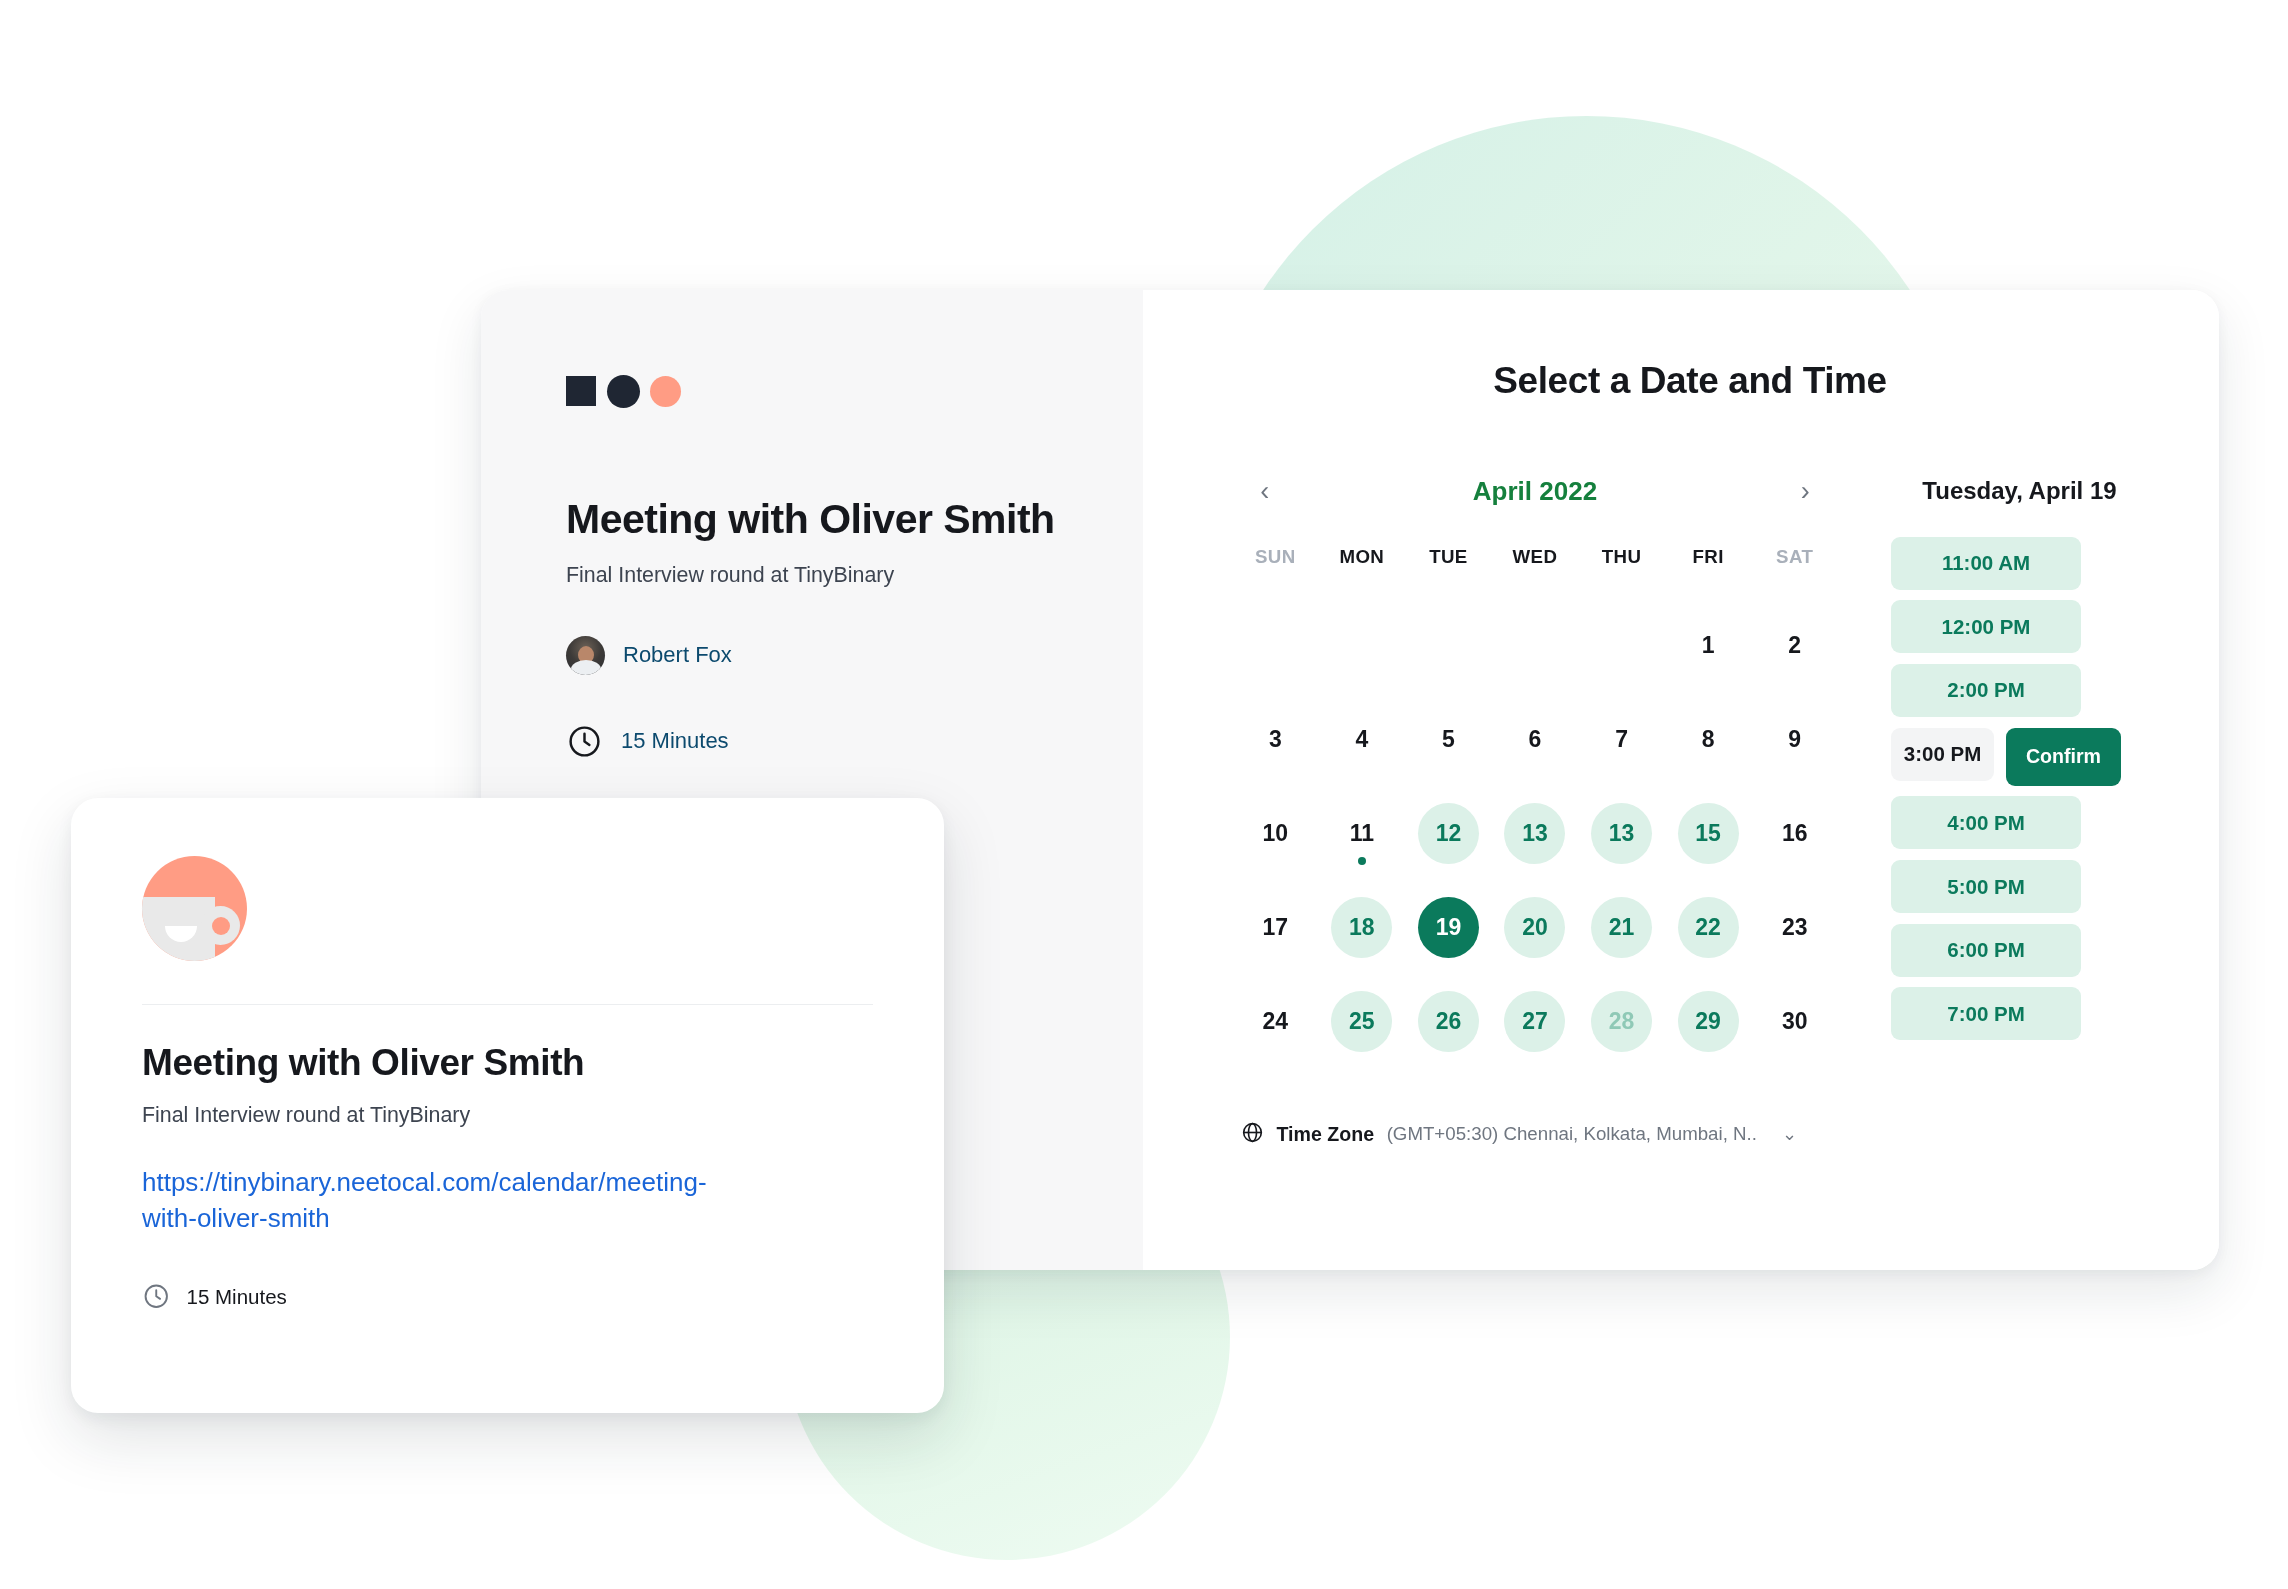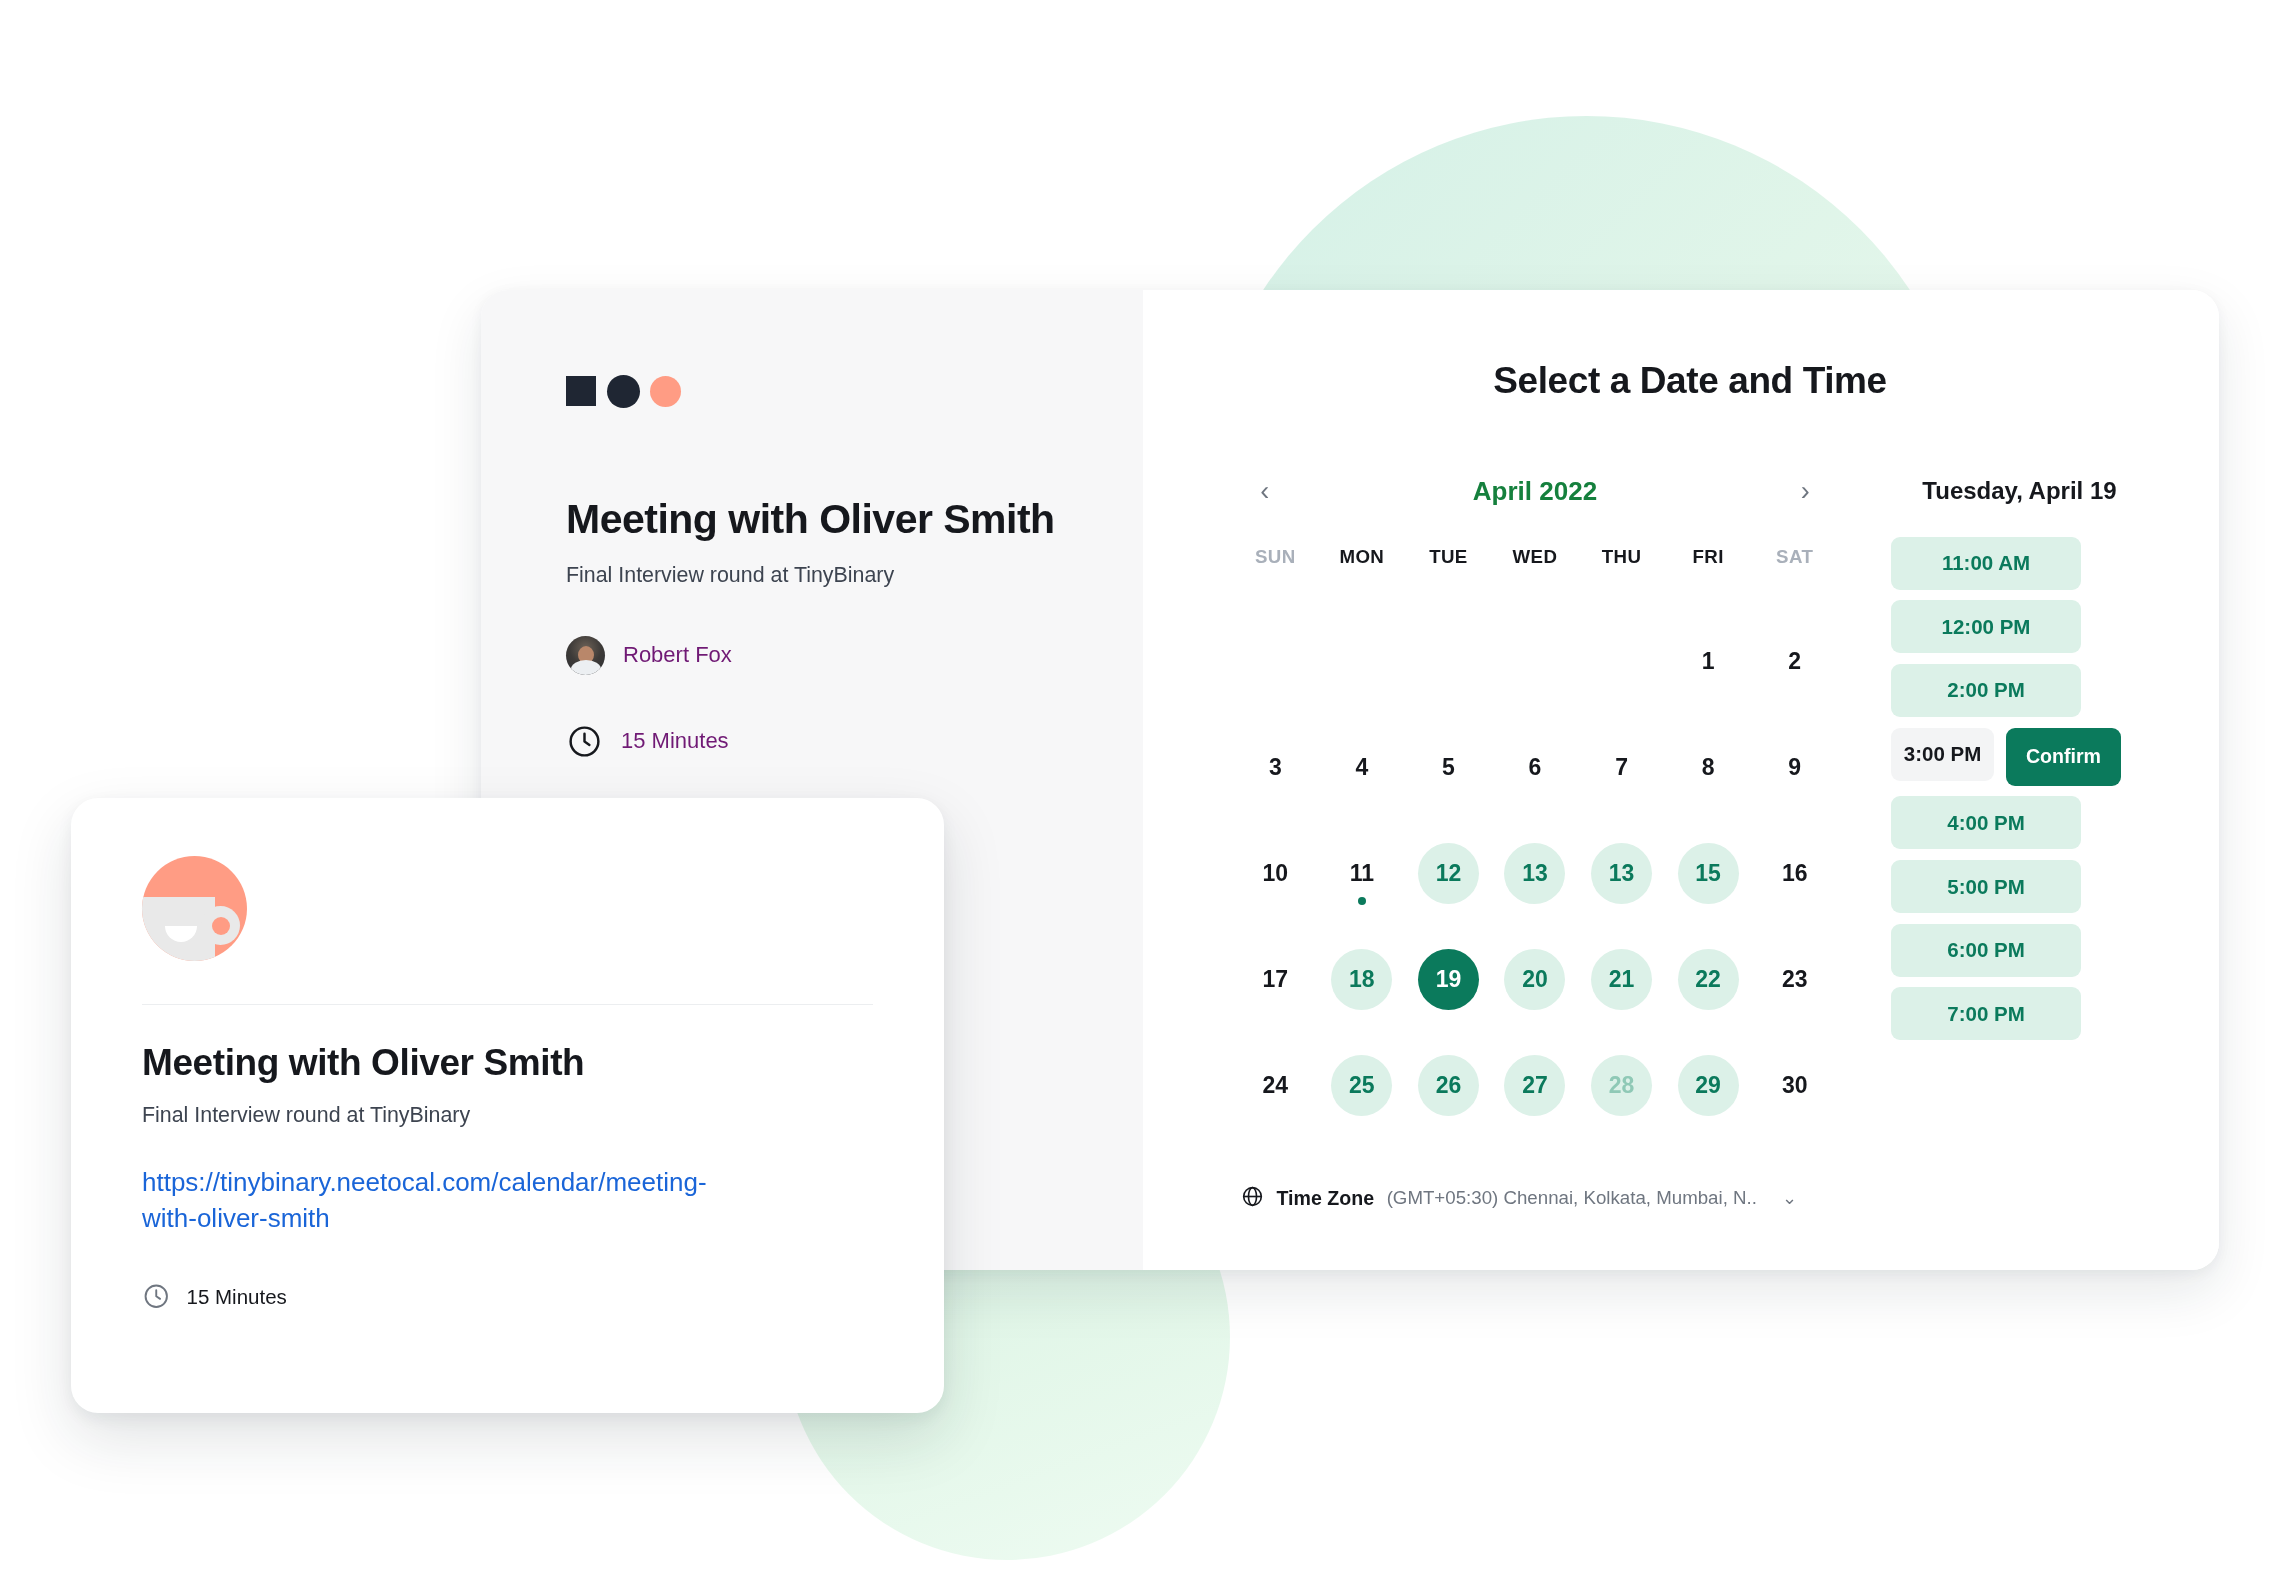--- a/index.html
+++ b/index.html
@@ -130,21 +130,21 @@
     left: 50%;
     bottom: -3.6px;
     transform: translateX(-50%);
     width: 30px;
     height: 18px;
     border-radius: 50% 50% 0 0;
     background: #eceff2;
   }
   .meta-label {
     font-size: 22px;
-    color: #701a75;
+    color: #0c4a6e;
     text-align: right;
   }
   .clock-svg { display: block; }
 
   
   #scheduler-panel {
     flex: 1;
     background: #ffffff;
     padding: 62px 71px 0 89px;
     box-sizing: border-box;
@@ -188,22 +188,21 @@
   }
   #month-label {
     font-size: 26px;
     font-weight: 700;
     color: #15803d;
   }
 
   .cal-grid {
     display: grid;
     grid-template-columns: repeat(7, 1fr);
-    row-gap: 12px;
-    margin-top: 16px;
+    row-gap: 0;
   }
   .dow {
     text-align: center;
     font-size: 18.7px;
     font-weight: 700;
     color: #16181d;
     letter-spacing: 0.4px;
     padding-bottom: 30px;
   }
   .dow.weekend { color: #a9b0ba; }

